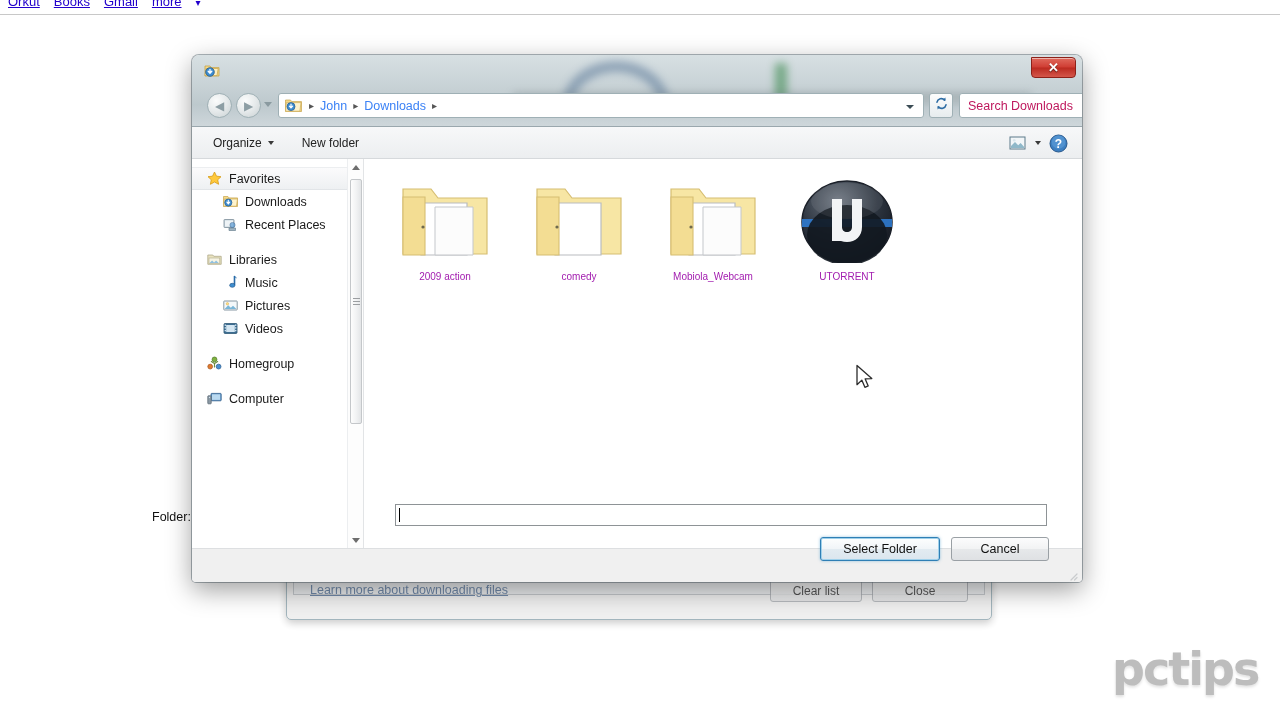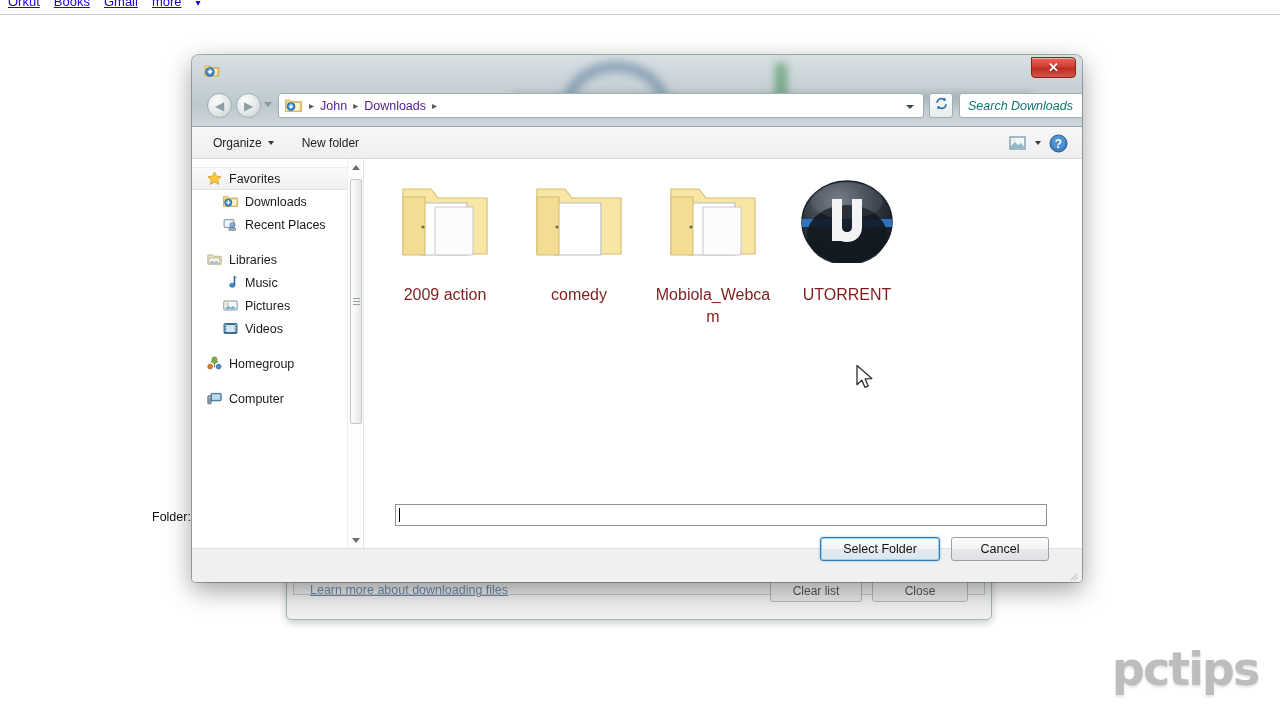--- a/index.html
+++ b/index.html
@@ -172,21 +172,21 @@
     position: absolute; left: 86px; top: 6px;
     width: 646px; height: 25px;
     background: #ffffff;
     border: 1px solid #9fb0b5;
     border-radius: 3px;
     display: flex; align-items: center;
     padding: 0 4px;
   }
   .addr-folder-icon { width: 17px; height: 15px; margin: 0 4px 0 2px; flex: none; }
   .crumb {
-    font-size: 12.5px; color: #4c1d95;
+    font-size: 12.5px; color: #3b82f6;
     padding: 0 3px;
     white-space: nowrap;
   }
   .crumb-sep {
     font-size: 10px; color: #555; padding: 0 3px;
   }
   .addr-caret {
     position: absolute; right: 9px; top: 11px;
     width: 0; height: 0;
     border-left: 4px solid transparent;
@@ -208,21 +208,21 @@
   .searchfield {
     position: absolute; left: 0; top: 0;
     width: 215px; height: 25px;
     background: #fff;
     border: 1px solid #9fb0b5;
     border-radius: 3px;
     display: flex; align-items: center;
     padding-left: 8px;
   }
   .search-ph {
-    font-size: 12.5px; color: #0f766e; font-style: italic;
+    font-size: 12.5px; color: #be185d; 
   }
 
   
   .toolbar {
     position: absolute; left: 0; top: 72px; width: 890px; height: 32px;
     background: linear-gradient(#f7f8f9, #eceef0);
     border-bottom: 1px solid #d6d9dc;
     display: flex; align-items: center;
   }
   .tb-item {
@@ -326,23 +326,23 @@
     flex-wrap: wrap;
     align-content: flex-start;
   }
   .item {
     width: 134px;
     padding-top: 4px;
     display: flex; flex-direction: column; align-items: center;
     text-align: center;
   }
   .item .label {
-    font-size: 16px;
-    color: #7f1d1d;
-    margin-top: 21px;
+    font-size: 10px;
+    color: #a21caf;
+    margin-top: 7px;
     line-height: 1.35;
     max-width: 118px;
     word-wrap: break-word;
   }
   .icon-slot { height: 86px; display: flex; align-items: flex-end; justify-content: center; }
 
   
   .dlg-bottom {
     position: absolute; left: 0; top: 493px; width: 890px; height: 34px;
     background: #f0f0f0;

